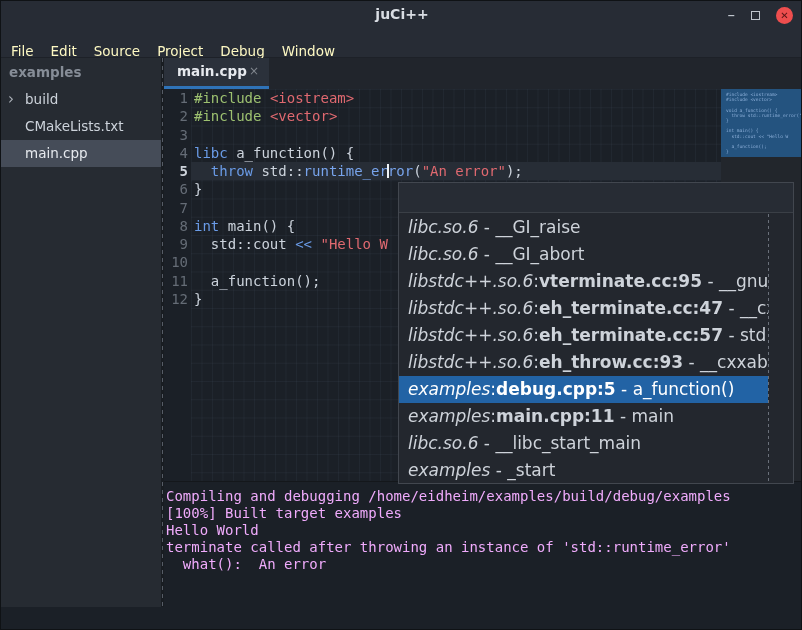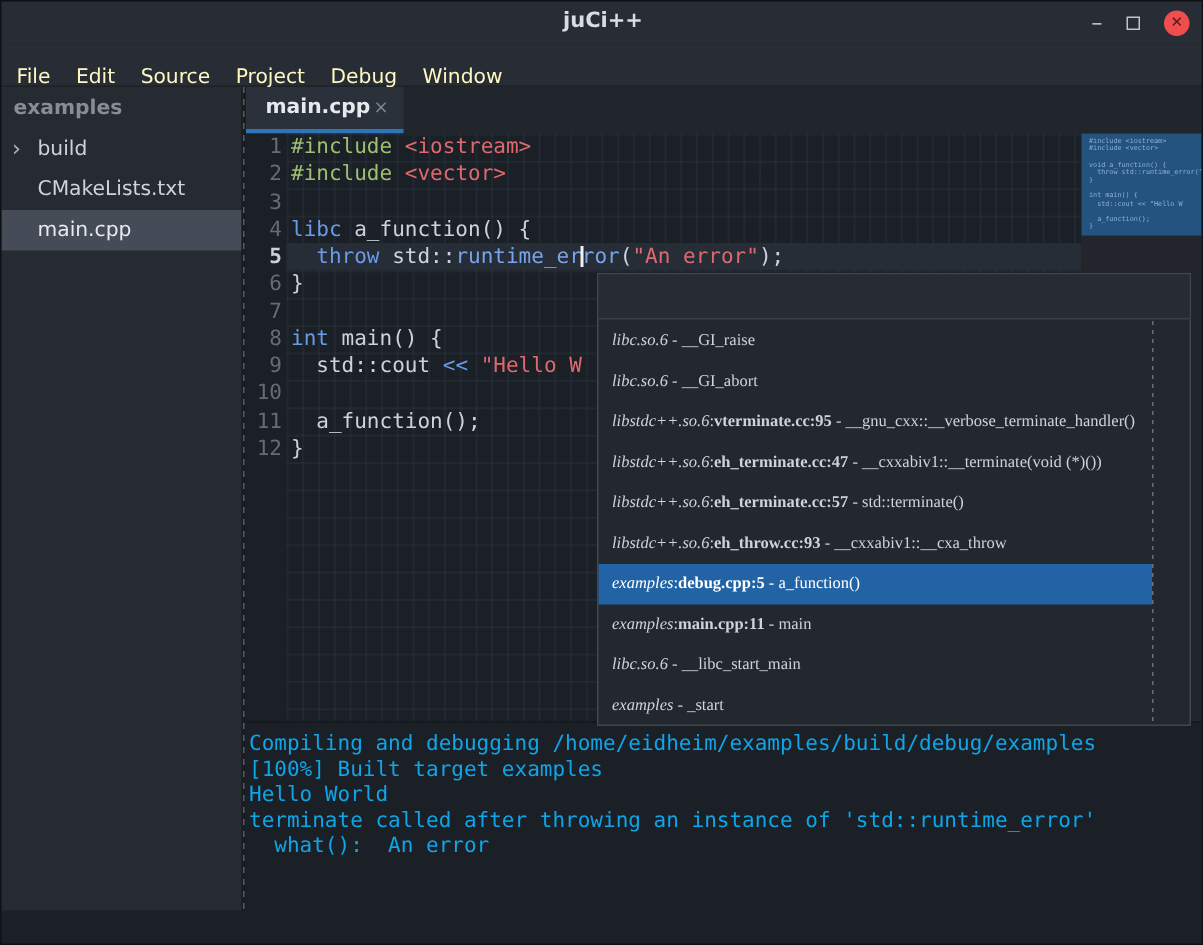--- a/index.html
+++ b/index.html
@@ -81,36 +81,36 @@
   }
   
   .popup{
     position:absolute;left:397px;top:181px;width:396px;height:302px;
     background:#23272e;border:1px solid #42474f;z-index:5;
   }
   .popup-entry{height:30px;background:#272c34;border-bottom:1px solid #3a3f46;}
   .popup-list{position:absolute;left:0;top:31px;width:394px;}
   .bt-row{
     height:27px;line-height:27px;padding-left:9px;width:369px;
-    overflow:hidden;white-space:nowrap;font-size:11px;color:#ced3da;font-family:Liberation Serif, serif;
+    overflow:hidden;white-space:nowrap;font-size:17px;color:#ced3da;
   }
   .bt-row .lib{font-style:italic;}
   .bt-row .loc{font-weight:bold;}
   .bt-row.selected{background:#2263a5;color:#ffffff;}
   .popup-dash{
     position:absolute;left:369px;top:31px;bottom:0;width:1px;
     background:repeating-linear-gradient(to bottom,#6a707a 0 3px,transparent 3px 6px);
   }
   
   .terminal{
     position:absolute;left:163px;top:480px;width:639px;height:126px;background:#1b2027;
     border-top:1px solid #14171b;
   }
   .terminal pre{
-    margin:6px 0 0 2px;font-family:"DejaVu Sans Mono",monospace;font-size:14px;line-height:17px;color:#0ea5e9;
+    margin:6px 0 0 2px;font-family:"DejaVu Sans Mono",monospace;font-size:14px;line-height:17px;color:#f0abfc;
   }
   
   .statusbar{
     position:absolute;left:0;top:606px;width:802px;height:24px;background:#30353d;
     border-top:1px solid #1d2127;font-size:13.5px;color:#d4d8de;
   }
   .statusbar .loc-text{position:absolute;left:8px;top:3px;}
   .statusbar .dbg-text{position:absolute;left:315px;top:3px;}
 </style>
 </head>

